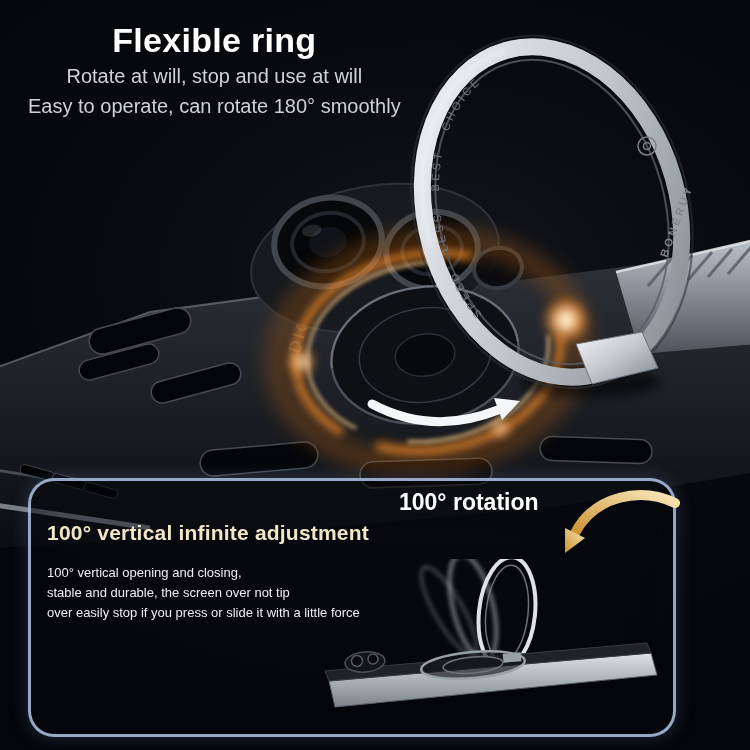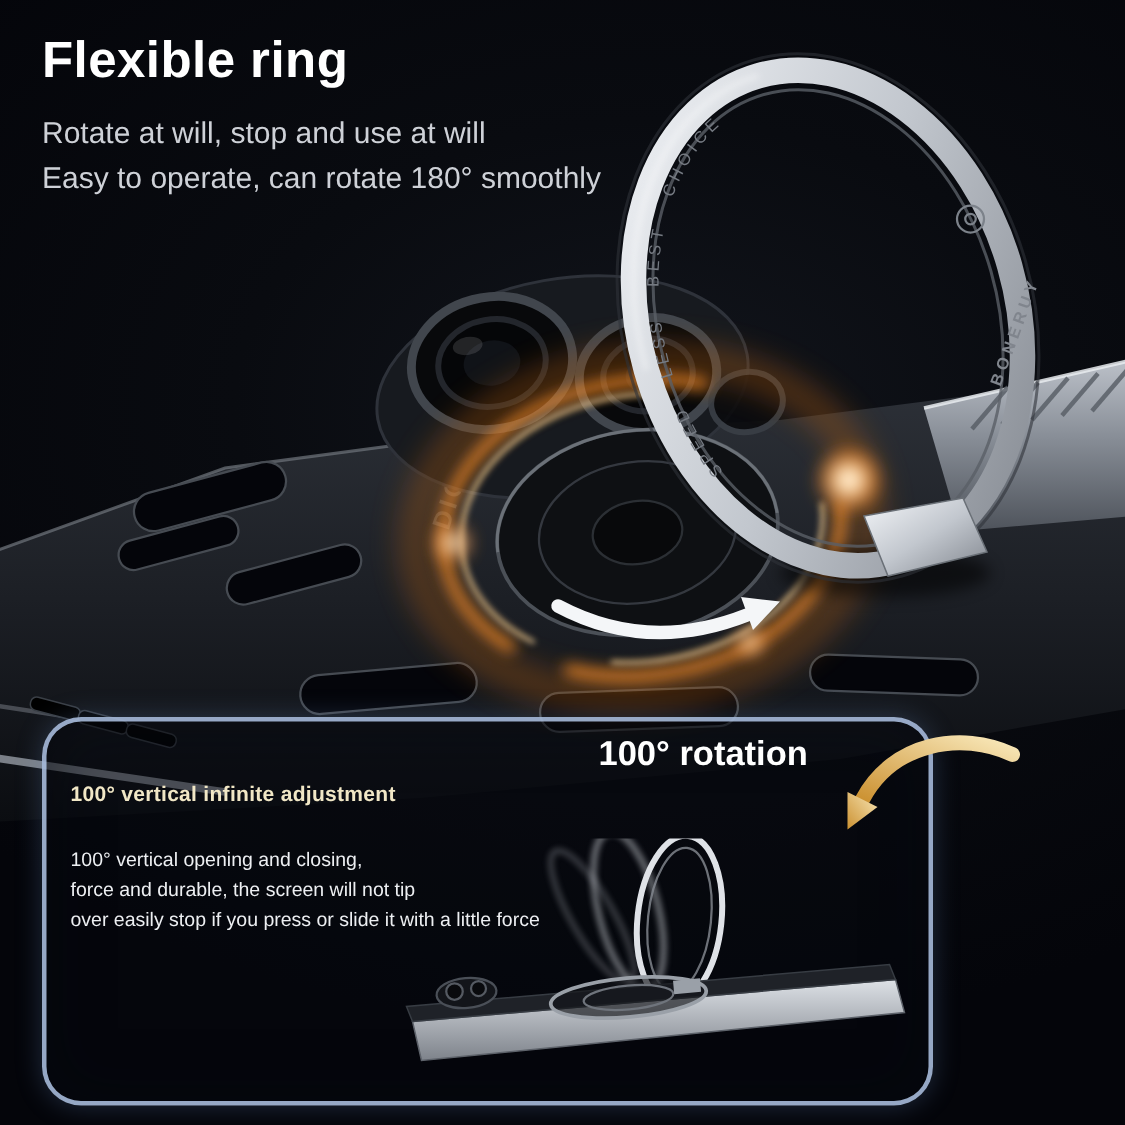--- a/index.html
+++ b/index.html
@@ -3,37 +3,37 @@
 <meta charset="utf-8">
 <style>
   html,body { margin:0; padding:0; background:#000; }
   .canvas {
     position:relative; width:750px; height:750px; overflow:hidden;
     background:radial-gradient(620px 420px at 58% 36%, #12151c 0%, #090b10 45%, #04050a 100%);
     font-family:"Liberation Sans", sans-serif;
   }
   .art { position:absolute; left:0; top:0; z-index:1; }
 
-  .header { position:absolute; left:28px; top:20px; z-index:4; }
+  .header { position:absolute; left:28px; top:20px; z-index:4;text-align:center; }
   .t-line { display:block; font-size:34px; font-weight:bold; color:#ffffff; line-height:1.2; letter-spacing:0.3px; }
-  .subtitle { margin-top:13px; }
+  .subtitle { }
   .subtitle span { display:block; font-size:20px; color:#ced1d7; line-height:1.5; font-weight:400; }
 
   .panel {
-    position:absolute; left:28px; top:478px; width:594px; height:259px;
+    position:absolute; left:28px; top:478px; width:648px; height:259px;
     box-sizing:border-box;
     border:3px solid rgba(176,198,230,0.85);
     border-radius:26px;
     background:rgba(7,10,16,0.42);
     box-shadow:0 0 18px rgba(120,160,220,0.25), inset 0 0 40px rgba(5,8,14,0.5);
     z-index:3;
   }
   .rotation-label { position:absolute; left:368px; top:8px; font-size:23px; font-weight:bold; color:#ffffff; }
   .gold-arrow { position:absolute; left:512px; top:6px; }
-  .panel-title { position:absolute; left:16px; top:40px; font-size:14px; font-weight:bold; color:#f1e7c6; letter-spacing:0.2px; }
+  .panel-title { position:absolute; left:16px; top:40px; font-size:21px; font-weight:bold; color:#f1e7c6; letter-spacing:0.2px; }
   .panel-body { position:absolute; left:16px; top:82px; }
   .panel-body span { display:block; font-size:13px; color:#edeff2; line-height:1.55; }
   .mini-product { position:absolute; right:2px; bottom:0; }
 </style>
 </head>
 <body>
 
 <div class="canvas">
 
   <svg class="art" width="750" height="750" viewBox="0 0 750 750">
@@ -180,21 +180,21 @@
         </linearGradient>
       </defs>
       <path d="M 132,16 C 98,0 52,8 32,46" stroke="url(#gGold)" stroke-width="10" fill="none" stroke-linecap="round"></path>
       <polygon points="22,66 42,51 22,41" fill="url(#gGold)"></polygon>
     </svg>
 
     <div class="panel-title">100° vertical infinite adjustment</div>
 
     <div class="panel-body">
       <span>100° vertical opening and closing,</span>
-      <span>force and durable, the screen will not tip</span>
+      <span>stable and durable, the screen over not tip</span>
       <span>over easily stop if you press or slide it with a little force</span>
     </div>
 
     <svg class="mini-product" width="350" height="175" viewBox="0 0 350 175">
       <defs>
         <linearGradient id="gMini" x1="0" y1="0" x2="0" y2="1">
           <stop offset="0" stop-color="#dde1e6"></stop>
           <stop offset="1" stop-color="#7e838b"></stop>
         </linearGradient>
         <filter id="mb" x="-30%" y="-30%" width="160%" height="160%">

